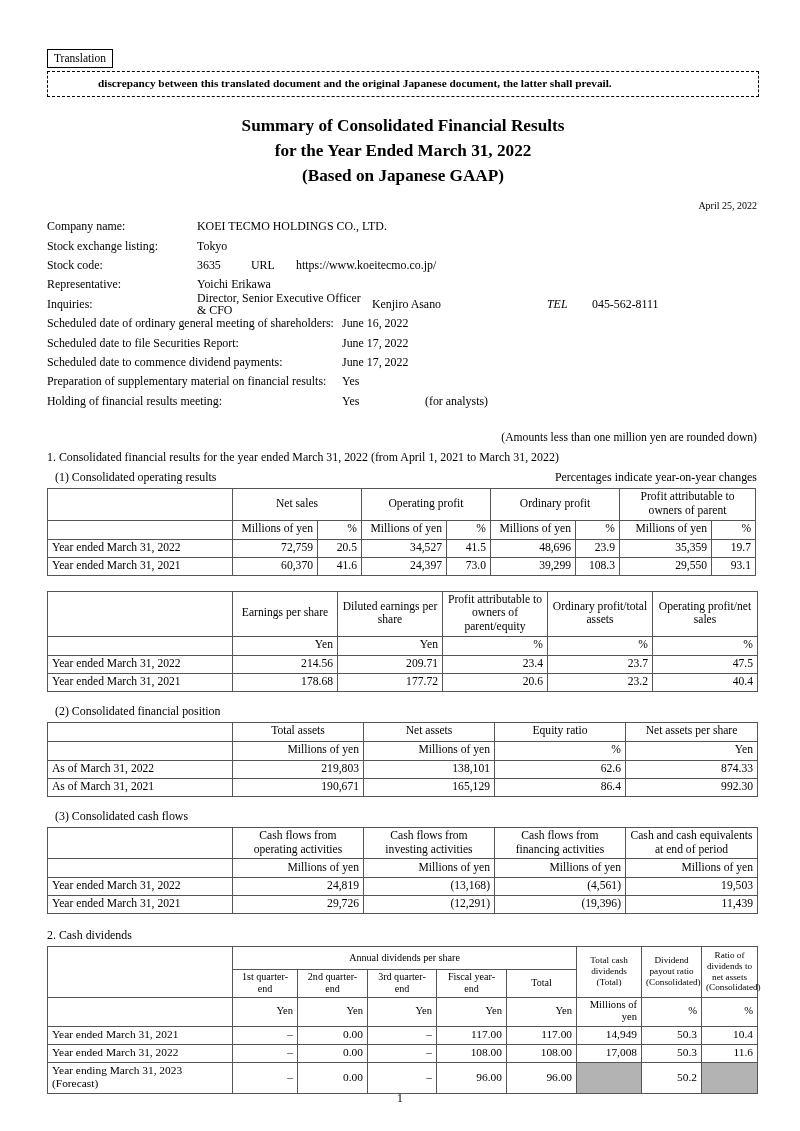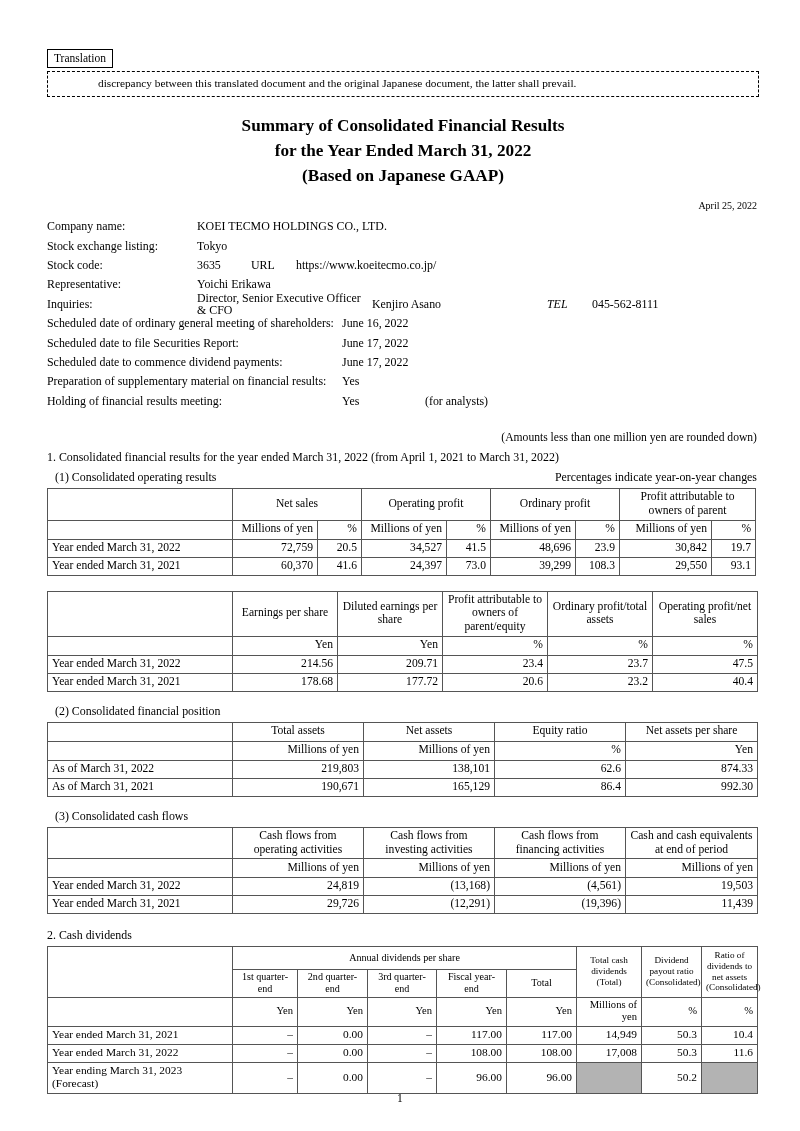--- a/index.html
+++ b/index.html
@@ -41,21 +41,21 @@
   
   .notice-box {
     margin-top: 3px;
     border: 1px dashed #000;
     padding: 3px 6px 4px 6px;
     font-size: 11.3px;
     line-height: 1.45;
     text-align: justify;
   }
   .notice-line1 { display: block; }
-  .notice-line2 { display: block; padding-left: 44px; }
+  .notice-line2 { display: block; padding-left: 44px; font-weight: bold; }
 
   
   .doc-title {
     margin-top: 17px;
     text-align: center;
     font-weight: bold;
     font-size: 17.2px;
     line-height: 1.45;
   }
   .doc-title div { white-space: nowrap; }
@@ -267,21 +267,21 @@
           <td class="unit">%</td>
         </tr>
         <tr class="h-row">
           <td class="lbl">Year ended March 31, 2022</td>
           <td class="num">72,759</td>
           <td class="num">20.5</td>
           <td class="num">34,527</td>
           <td class="num">41.5</td>
           <td class="num">48,696</td>
           <td class="num">23.9</td>
-          <td class="num">30,842</td>
+          <td class="num">35,359</td>
           <td class="num">19.7</td>
         </tr>
         <tr class="h-row">
           <td class="lbl">Year ended March 31, 2021</td>
           <td class="num">60,370</td>
           <td class="num">41.6</td>
           <td class="num">24,397</td>
           <td class="num">73.0</td>
           <td class="num">39,299</td>
           <td class="num">108.3</td>

